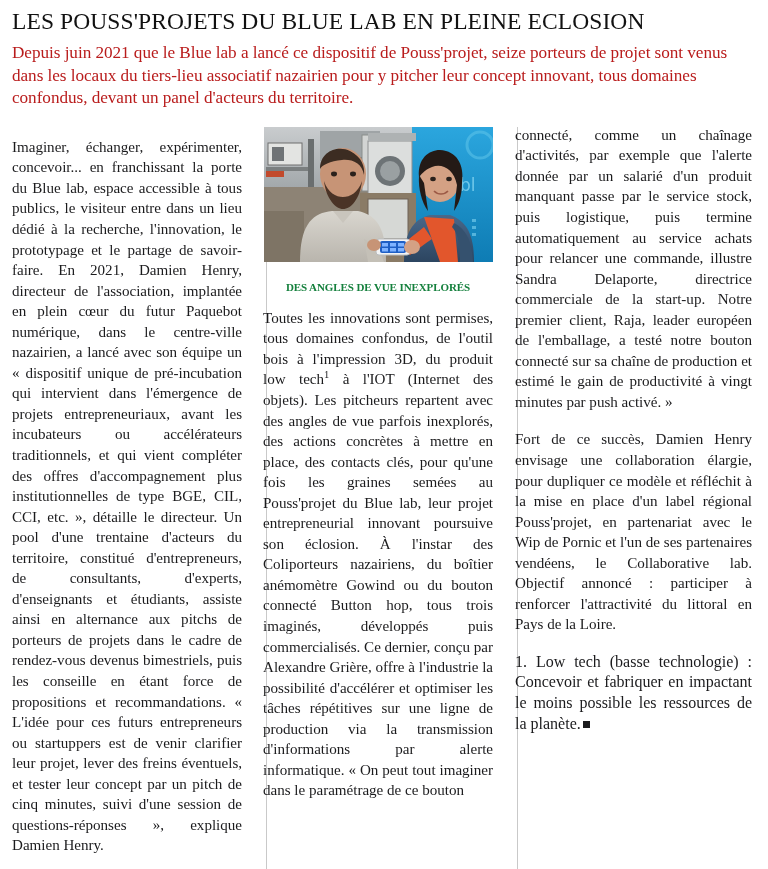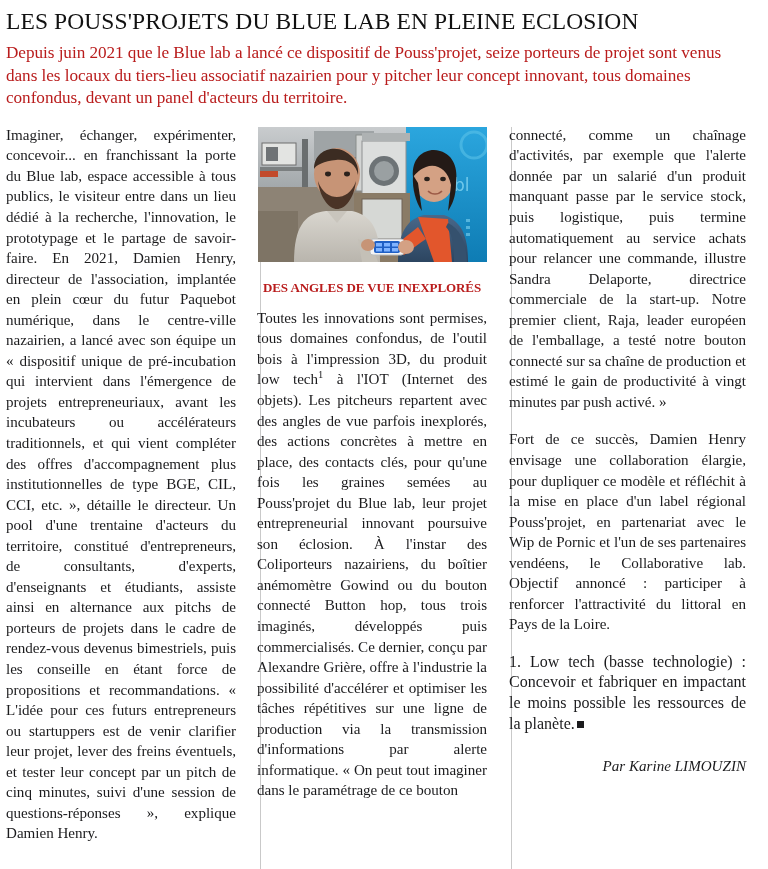--- a/index.html
+++ b/index.html
@@ -12,21 +12,21 @@
     height: 869px;
     overflow: hidden;
     font-family: "Liberation Serif", "DejaVu Serif", serif;
     color: #1a1a1a;
   }
   .page {
     position: relative;
     width: 768px;
     height: 658px;
     box-sizing: border-box;
-    padding: 8px 14px 0 6px;
+    padding: 8px 14px 0 12px;
   }
 
   
   .headline {
     font-family: "Liberation Serif", "DejaVu Serif", serif;
     font-size: 23.5px;
     line-height: 27px;
     font-weight: 400;
     letter-spacing: 0.1px;
     color: #111111;
@@ -50,21 +50,21 @@
     display: flex;
     align-items: flex-start;
     width: 740px;
     height: 750px;
   }
   .col {
     width: 236px;
     box-sizing: border-box;
     position: relative;
   }
-  .col-1 { padding-right: 6px; }
+  .col-1 { padding-right: 6px; margin-top: 12px; }
   .col-2 { padding: 0 6px 0 15px; width: 251px; }
   .col-3 { padding-left: 16px; width: 253px; }
 
   .rule {
     position: absolute;
     top: 2px;
     width: 1px;
     background: #c9c9c9;
     height: 742px;
   }
@@ -100,24 +100,24 @@
     line-height: 15.6px;
     text-align: center;
     color: #2a2a2c;
     margin: 7px 0 0 0;
     padding: 0 2px;
   }
 
   .subhead {
     font-family: "Liberation Serif", "DejaVu Serif", serif;
     font-weight: bold;
-    font-size: 13px;
+    font-size: 11px;
     line-height: 19px;
     text-align: center;
-    color: #b91c1c;
+    color: #15803d;
     margin: 16px 0 11px 0;
     letter-spacing: -0.1px;
   }
 
   .footnote {
     font-size: 16px;
     line-height: 20.55px;
     text-align: justify;
     color: #1b1b1d;
     margin: 17px 0 0 0;
@@ -257,17 +257,16 @@
       <p class="body-text"><span>Toutes les innovations sont permises, tous domaines confondus, de l'outil bois à l'impression 3D, du produit low tech</span><sup class="fn">1</sup><span> à l'IOT (Internet des objets). Les pitcheurs repartent avec des angles de vue parfois inexplorés, des actions concrètes à mettre en place, des contacts clés, pour qu'une fois les graines semées au Pouss'projet du Blue lab, leur projet entrepreneurial innovant poursuive son éclosion. À l'instar des Coliporteurs nazairiens, du boîtier anémomètre Gowind ou du bouton connecté Button hop, tous trois imaginés, développés puis commercialisés. Ce dernier, conçu par Alexandre Grière, offre à l'industrie la possibilité d'accélérer et optimiser les tâches répétitives sur une ligne de production via la transmission d'informations par alerte informatique. « On peut tout imaginer dans le paramétrage de ce bouton</span></p>
     </div>
 
     <div class="col col-3">
       <p class="body-text">connecté, comme un chaînage d'activités, par exemple que l'alerte donnée par un salarié d'un produit manquant passe par le service stock, puis logistique, puis termine automatiquement au service achats pour relancer une commande, illustre Sandra Delaporte, directrice commerciale de la start-up. Notre premier client, Raja, leader européen de l'emballage, a testé notre bouton connecté sur sa chaîne de production et estimé le gain de productivité à vingt minutes par push activé. »</p>
 
       <p class="body-text">Fort de ce succès, Damien Henry envisage une collaboration élargie, pour dupliquer ce modèle et réfléchit à la mise en place d'un label régional Pouss'projet, en partenariat avec le Wip de Pornic et l'un de ses partenaires vendéens, le Collaborative lab. Objectif annoncé : participer à renforcer l'attractivité du littoral en Pays de la Loire.</p>
 
       <p class="footnote"><span>1. Low tech (basse technologie) : Concevoir et fabriquer en impactant le moins possible les ressources de la planète.</span><span class="endmark"></span></p>
 
-      <p class="byline">Par Karine LIMOUZIN</p>
     </div>
 
   </div>
 </div>
 
 </body></html>

